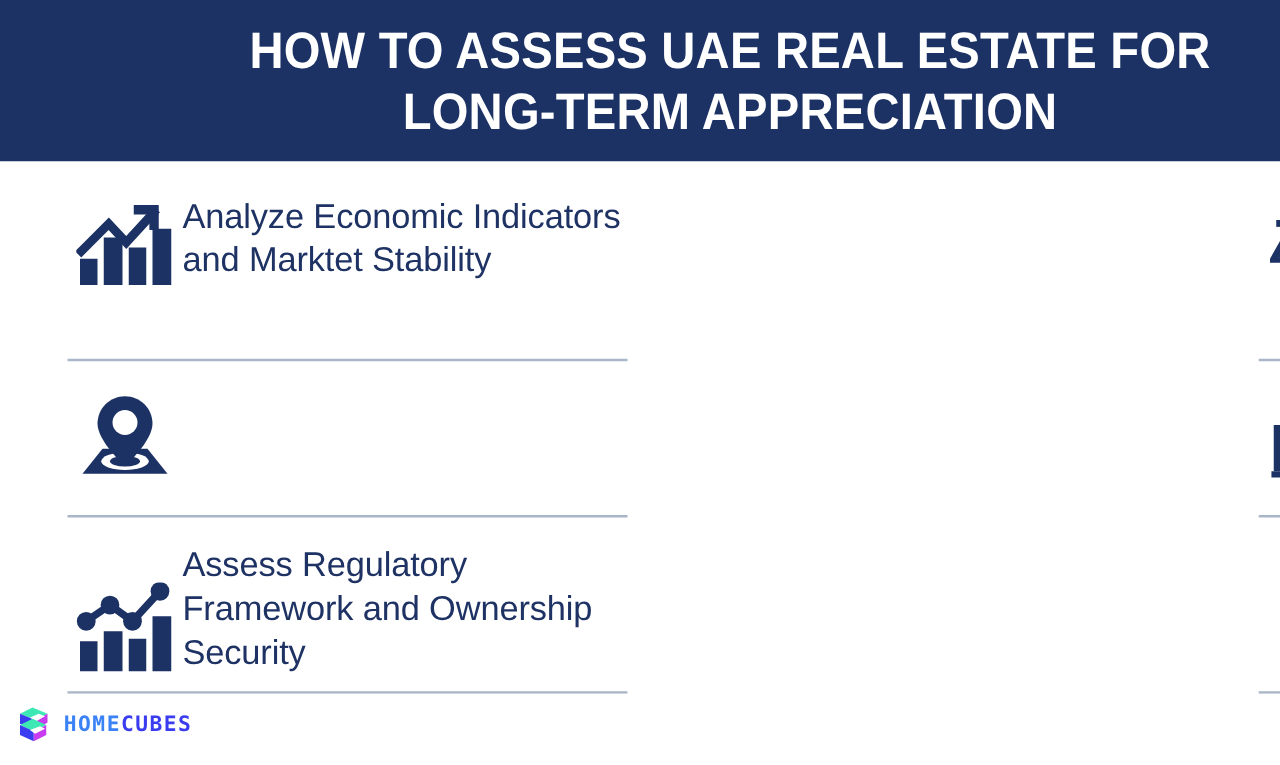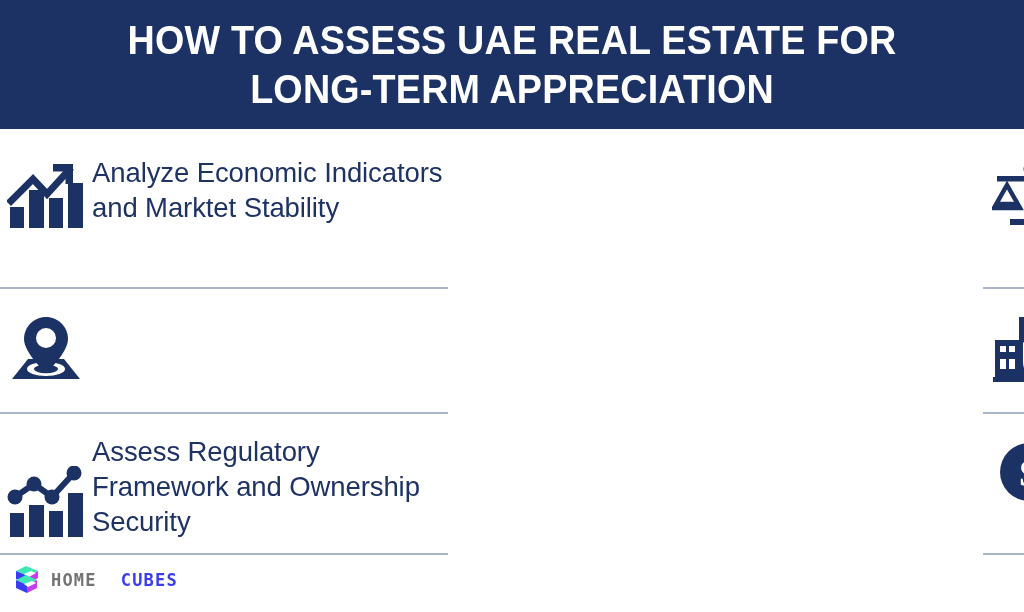--- a/index.html
+++ b/index.html
@@ -25,21 +25,21 @@
   
   .header-banner {
     position: absolute;
     left: 0;
     top: 0;
     width: 1024px;
     height: 129px;
     background: #1c3264;
     display: flex;
     align-items: center;
-    justify-content: center;
+    justify-content: flex-end;
   }
   .header-title {
     margin: 0;
     width: 880px;
     text-align: center;
     color: #ffffff;
     font-family: "Liberation Sans Narrow", "Liberation Sans", sans-serif;
     font-weight: 700;
     font-size: 41px;
     line-height: 1.19;
@@ -59,21 +59,23 @@
     height: 426px;
     display: flex;
     flex-direction: row;
   }
   .column {
     display: flex;
     flex-direction: column;
   }
   .column-left {
     width: 478px;
+    padding-left: 30px;
     box-sizing: border-box;
+    margin-left: 24px;
   }
   .column-right {
     width: 546px;
     padding-left: 505px;
     box-sizing: border-box;
   }
 
   .item-cell {
     box-sizing: border-box;
     display: flex;
@@ -140,22 +142,22 @@
   }
   .logo-mark { display: block; }
   .logo-text {
     font-family: "DejaVu Sans Mono", "Liberation Mono", monospace;
     font-weight: 700;
     font-size: 17px;
     letter-spacing: 1.2px;
     line-height: 1;
     white-space: nowrap;
   }
-  .logo-home { color: #737373; }
-  .logo-cubes { color: #3a3cf0; margin-left: 24px; }
+  .logo-home { color: #3b82f6; }
+  .logo-cubes { color: #3a3cf0; }
 </style>
 </head>
 <body>
 
 <div class="page">
 
   <div class="header-banner">
     <h1 class="header-title">HOW TO ASSESS UAE REAL ESTATE FOR
 LONG-TERM APPRECIATION</h1>
   </div>

